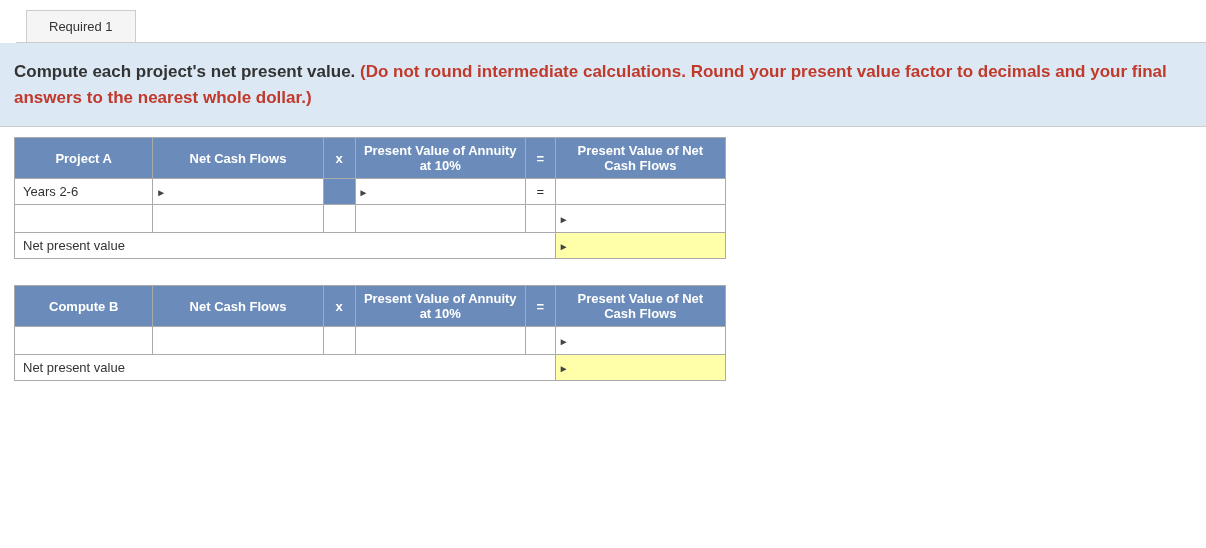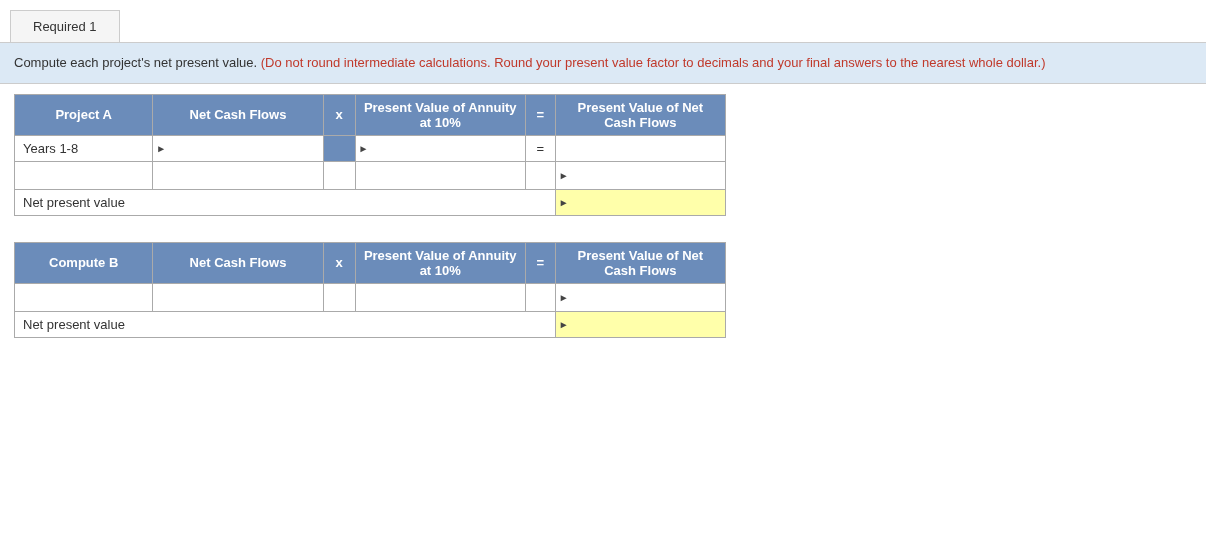--- a/index.html
+++ b/index.html
@@ -16,20 +16,21 @@
       width: 1206px;
     }
 
     .tabs {
       display: flex;
       border-bottom: 1px solid #ccc;
       margin-bottom: 0;
       padding-top: 10px;
       padding-left: 10px;
       gap: 0;
+      margin-left: 16px;
     }
 
     .tab {
       padding: 8px 22px;
       border: 1px solid #ccc;
       border-bottom: none;
       background: #f5f5f5;
       cursor: pointer;
       font-size: 13px;
       margin-right: 2px;
@@ -37,24 +38,25 @@
     }
 
     .tab.active {
       background: #fff;
       border-bottom: 1px solid #fff;
       font-weight: normal;
     }
 
     .instruction-box {
       background: #dce9f5;
-      padding: 10px 14px;
-      font-size: 13px;
+      padding: 16px 14px;
+      font-size: 17px;
       line-height: 1.5;
       border-bottom: 1px solid #ccc;
+      font-weight: bold;
     }
 
     .instruction-box .orange {
       color: #c0392b;
     }
 
     .main-content {
       padding: 10px 14px;
     }
 
@@ -200,21 +202,21 @@
         <th class="header-center">Net Cash Flows</th>
         <th class="operator-cell">x</th>
         <th class="header-center">Present Value of Annuity at 10%</th>
         <th class="operator-eq">=</th>
         <th class="header-center">Present Value of Net Cash Flows</th>
       </tr>
     </thead>
     <tbody>
 
       <tr class="data-row">
-        <td>Years 1-8</td>
+        <td>Years 2-6</td>
         <td class="input-cell cell-with-arrow">
           <span class="cell-arrow">►</span>
           <input type="text" value="" style="">
         </td>
         <td class="operator-x"></td>
         <td class="input-cell cell-with-arrow">
           <span class="cell-arrow">►</span>
           <input type="text" value="" style="">
         </td>
         <td class="equals-sign-cell">=</td>

